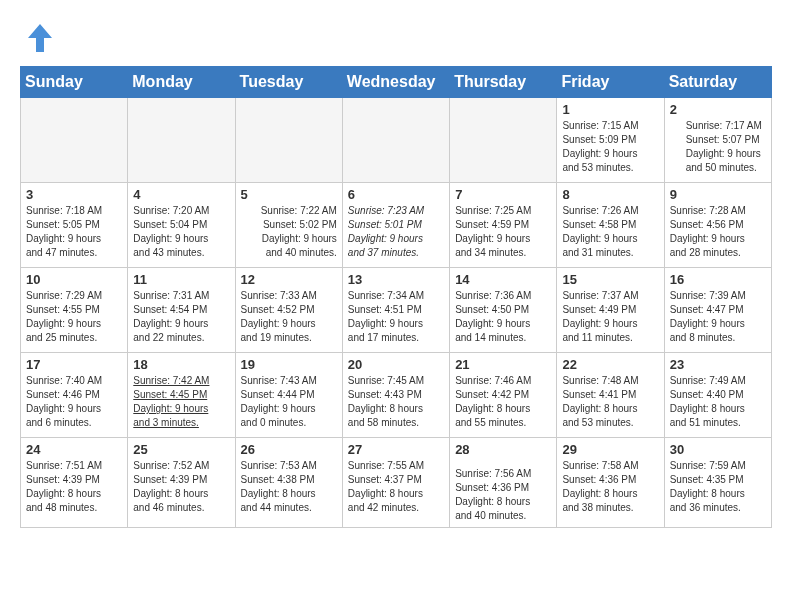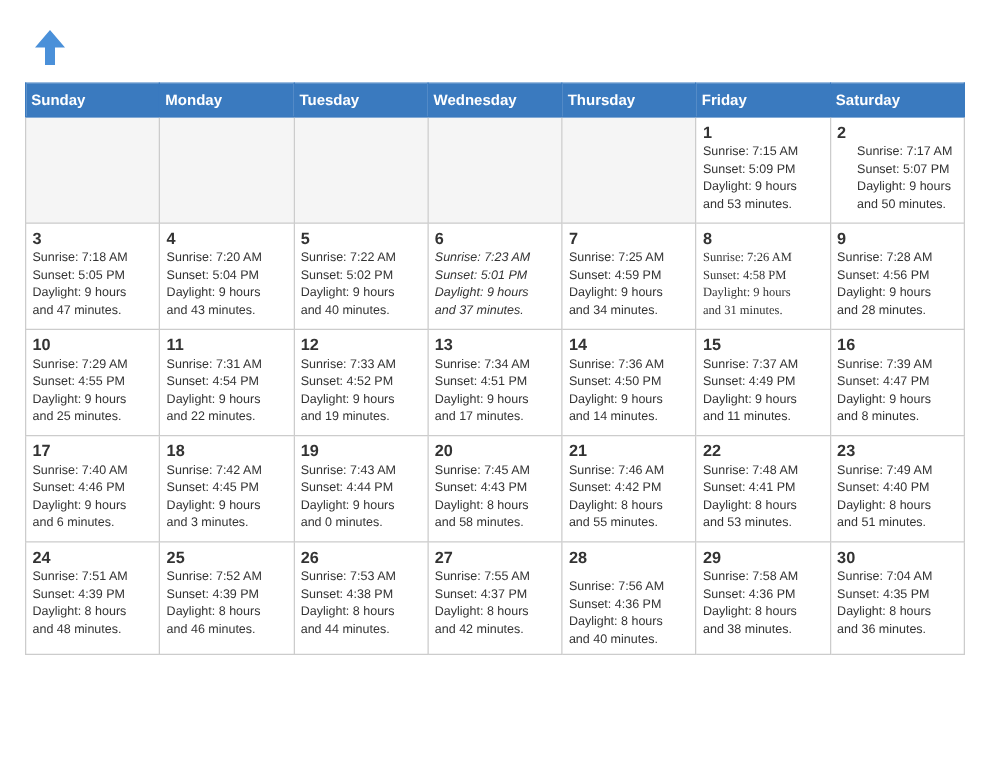--- a/index.html
+++ b/index.html
@@ -53,21 +53,21 @@
       color: #555;
     }
     table {
       width: 100%;
       border-collapse: collapse;
       table-layout: fixed;
     }
     th {
       background-color: #3a7abf;
       color: #fff;
-      font-size: 12px;
+      font-size: 16px;
       font-weight: bold;
       padding: 6px 4px;
       text-align: left;
       border: 1px solid #3a7abf;
     }
     td {
       vertical-align: top;
       border: 1px solid #ccc;
       padding: 4px 5px;
       font-size: 10px;
@@ -154,42 +154,42 @@
         </td>
         <td>
           <span class="day-num">4</span>
           <div class="day-info" style="white-space: pre-line;">Sunrise: 7:20 AM
 Sunset: 5:04 PM
 Daylight: 9 hours
 and 43 minutes.</div>
         </td>
         <td>
           <span class="day-num">5</span>
-          <div class="day-info" style="white-space: pre-line;">Sunrise: 7:22 AM
+          <div class="day-info" style="white-space: pre-line; text-align: right;">Sunrise: 7:22 AM
 Sunset: 5:02 PM
 Daylight: 9 hours
 and 40 minutes.</div>
         </td>
         <td>
           <span class="day-num">6</span>
           <div class="day-info" style="white-space: pre-line; font-style: italic;">Sunrise: 7:23 AM
 Sunset: 5:01 PM
 Daylight: 9 hours
 and 37 minutes.</div>
         </td>
         <td>
           <span class="day-num">7</span>
           <div class="day-info" style="white-space: pre-line;">Sunrise: 7:25 AM
 Sunset: 4:59 PM
 Daylight: 9 hours
 and 34 minutes.</div>
         </td>
         <td>
           <span class="day-num">8</span>
-          <div class="day-info" style="white-space: pre-line; font-family: Liberation Serif, serif;">Sunrise: 7:26 AM
+          <div class="day-info" style="white-space: pre-line;">Sunrise: 7:26 AM
 Sunset: 4:58 PM
 Daylight: 9 hours
 and 31 minutes.</div>
         </td>
         <td>
           <span class="day-num">9</span>
           <div class="day-info" style="white-space: pre-line;">Sunrise: 7:28 AM
 Sunset: 4:56 PM
 Daylight: 9 hours
 and 28 minutes.</div>
@@ -249,21 +249,21 @@
       <tr>
         <td>
           <span class="day-num">17</span>
           <div class="day-info" style="white-space: pre-line;">Sunrise: 7:40 AM
 Sunset: 4:46 PM
 Daylight: 9 hours
 and 6 minutes.</div>
         </td>
         <td>
           <span class="day-num">18</span>
-          <div class="day-info" style="white-space: pre-line;">Sunrise: 7:42 AM
+          <div class="day-info" style="white-space: pre-line; text-decoration: underline;">Sunrise: 7:42 AM
 Sunset: 4:45 PM
 Daylight: 9 hours
 and 3 minutes.</div>
         </td>
         <td>
           <span class="day-num">19</span>
           <div class="day-info" style="white-space: pre-line;">Sunrise: 7:43 AM
 Sunset: 4:44 PM
 Daylight: 9 hours
 and 0 minutes.</div>
@@ -335,20 +335,20 @@
         </td>
         <td>
           <span class="day-num">29</span>
           <div class="day-info" style="white-space: pre-line;">Sunrise: 7:58 AM
 Sunset: 4:36 PM
 Daylight: 8 hours
 and 38 minutes.</div>
         </td>
         <td>
           <span class="day-num">30</span>
-          <div class="day-info" style="white-space: pre-line;">Sunrise: 7:04 AM
+          <div class="day-info" style="white-space: pre-line;">Sunrise: 7:59 AM
 Sunset: 4:35 PM
 Daylight: 8 hours
 and 36 minutes.</div>
         </td>
       </tr>
     </tbody>
 </table>
 
 </body></html>

